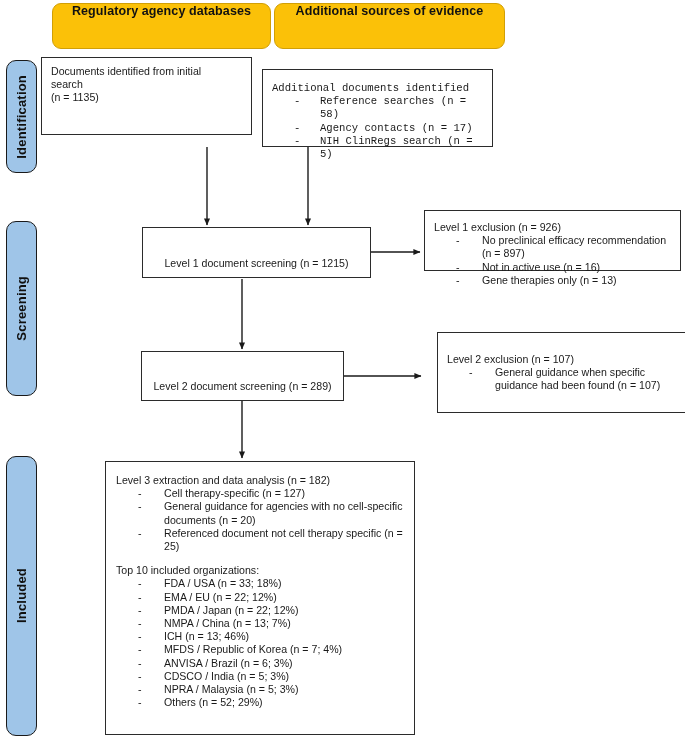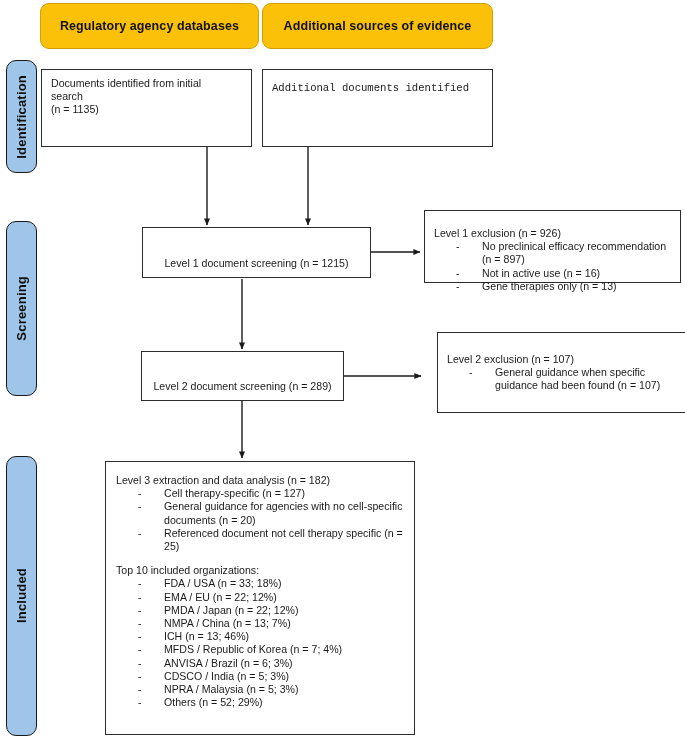--- a/index.html
+++ b/index.html
@@ -20,28 +20,29 @@
     overflow: hidden;
   }
 
   
   .source-banner {
     position: absolute;
     background: #FBC108;
     border: 1px solid #d19f06;
     border-radius: 9px;
     display: flex;
-    align-items: center;
+    align-items: flex-start;
     justify-content: center;
     font-weight: bold;
     font-size: 12.5px;
     color: #111111;
     letter-spacing: 0.1px;
     text-align: center;
     padding: 0 8px;
+    margin-left: 12px;
   }
 
   
   .phase-sidebar {
     position: absolute;
     left: 6px;
     width: 31px;
     background: #9FC5E8;
     border: 1.6px solid #1a1a1a;
     border-radius: 10px;
@@ -140,35 +141,40 @@
   <div class="phase-sidebar" style="top:60px; height:113px;">
     <span>Identification</span>
   </div>
   <div class="phase-sidebar" style="top:221px; height:175px;">
     <span>Screening</span>
   </div>
   <div class="phase-sidebar" style="top:456px; height:280px;">
     <span>Included</span>
   </div>
 
-  <div class="node-box" style="left:41px; top:69px; width:211px; height:78px; ">
+  <div class="node-box" style="left:41px; top:57px; width:211px; height:78px; ">
     <span class="lead">Documents identified from initial</span>
     <span class="lead">search</span>
     <span class="lead">(n = 1135)</span>
   </div>
 
   <div class="node-box" style="left:262px; top:69px; width:231px; height:78px; padding-top:12px;font-family:Liberation Mono, monospace;">
     <span class="lead">Additional documents identified</span>
+    <ul class="dashes">
+      <li>Reference searches (n = 58)</li>
+      <li>Agency contacts (n = 17)</li>
+      <li>NIH ClinRegs search (n = 5)</li>
+    </ul>
   </div>
 
   <div class="node-box centered" style="left:142px; top:227px; width:229px; height:51px;">
     <span class="lead" style="width:100%; text-align:center;">Level 1 document screening (n = 1215)</span>
   </div>
 
-  <div class="node-box" style="left:424px; top:210px; width:257px; height:73px; padding-top:16px;">
+  <div class="node-box" style="left:424px; top:210px; width:257px; height:61px; padding-top:10px;">
     <span class="lead">Level 1 exclusion (n = 926)</span>
     <ul class="dashes">
       <li>No preclinical efficacy recommendation (n = 897)</li>
       <li>Not in active use (n = 16)</li>
       <li>Gene therapies only (n = 13)</li>
     </ul>
   </div>
 
   <div class="node-box centered" style="left:141px; top:351px; width:203px; height:50px;">
     <span class="lead" style="width:100%; text-align:center;">Level 2 document screening (n = 289)</span>

